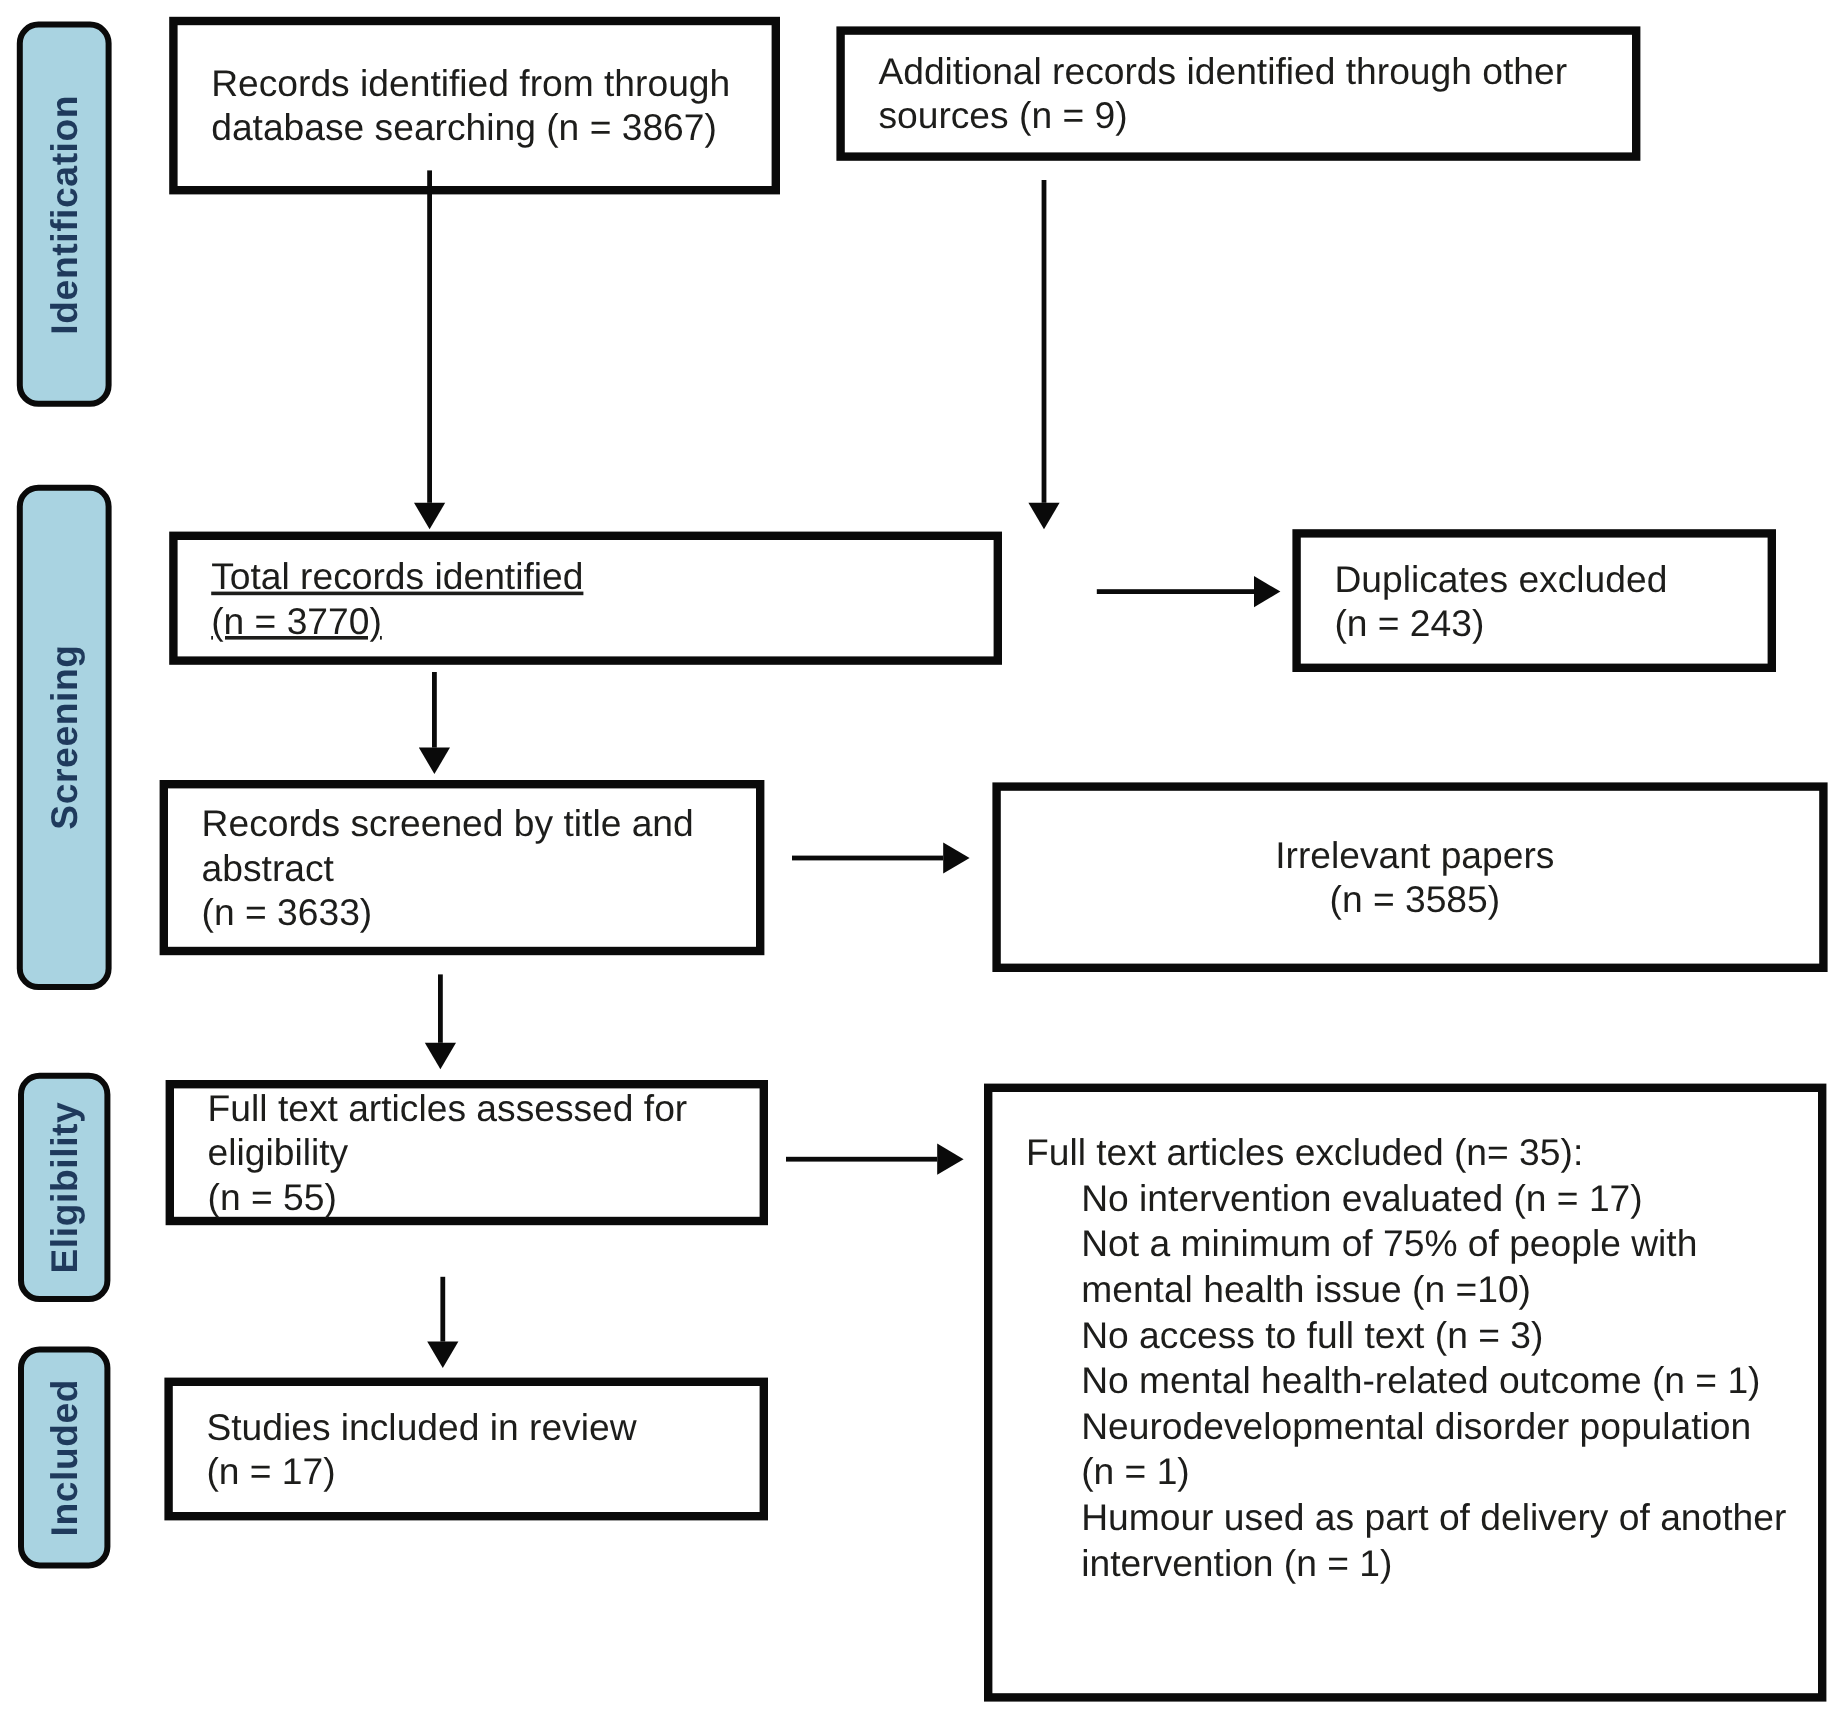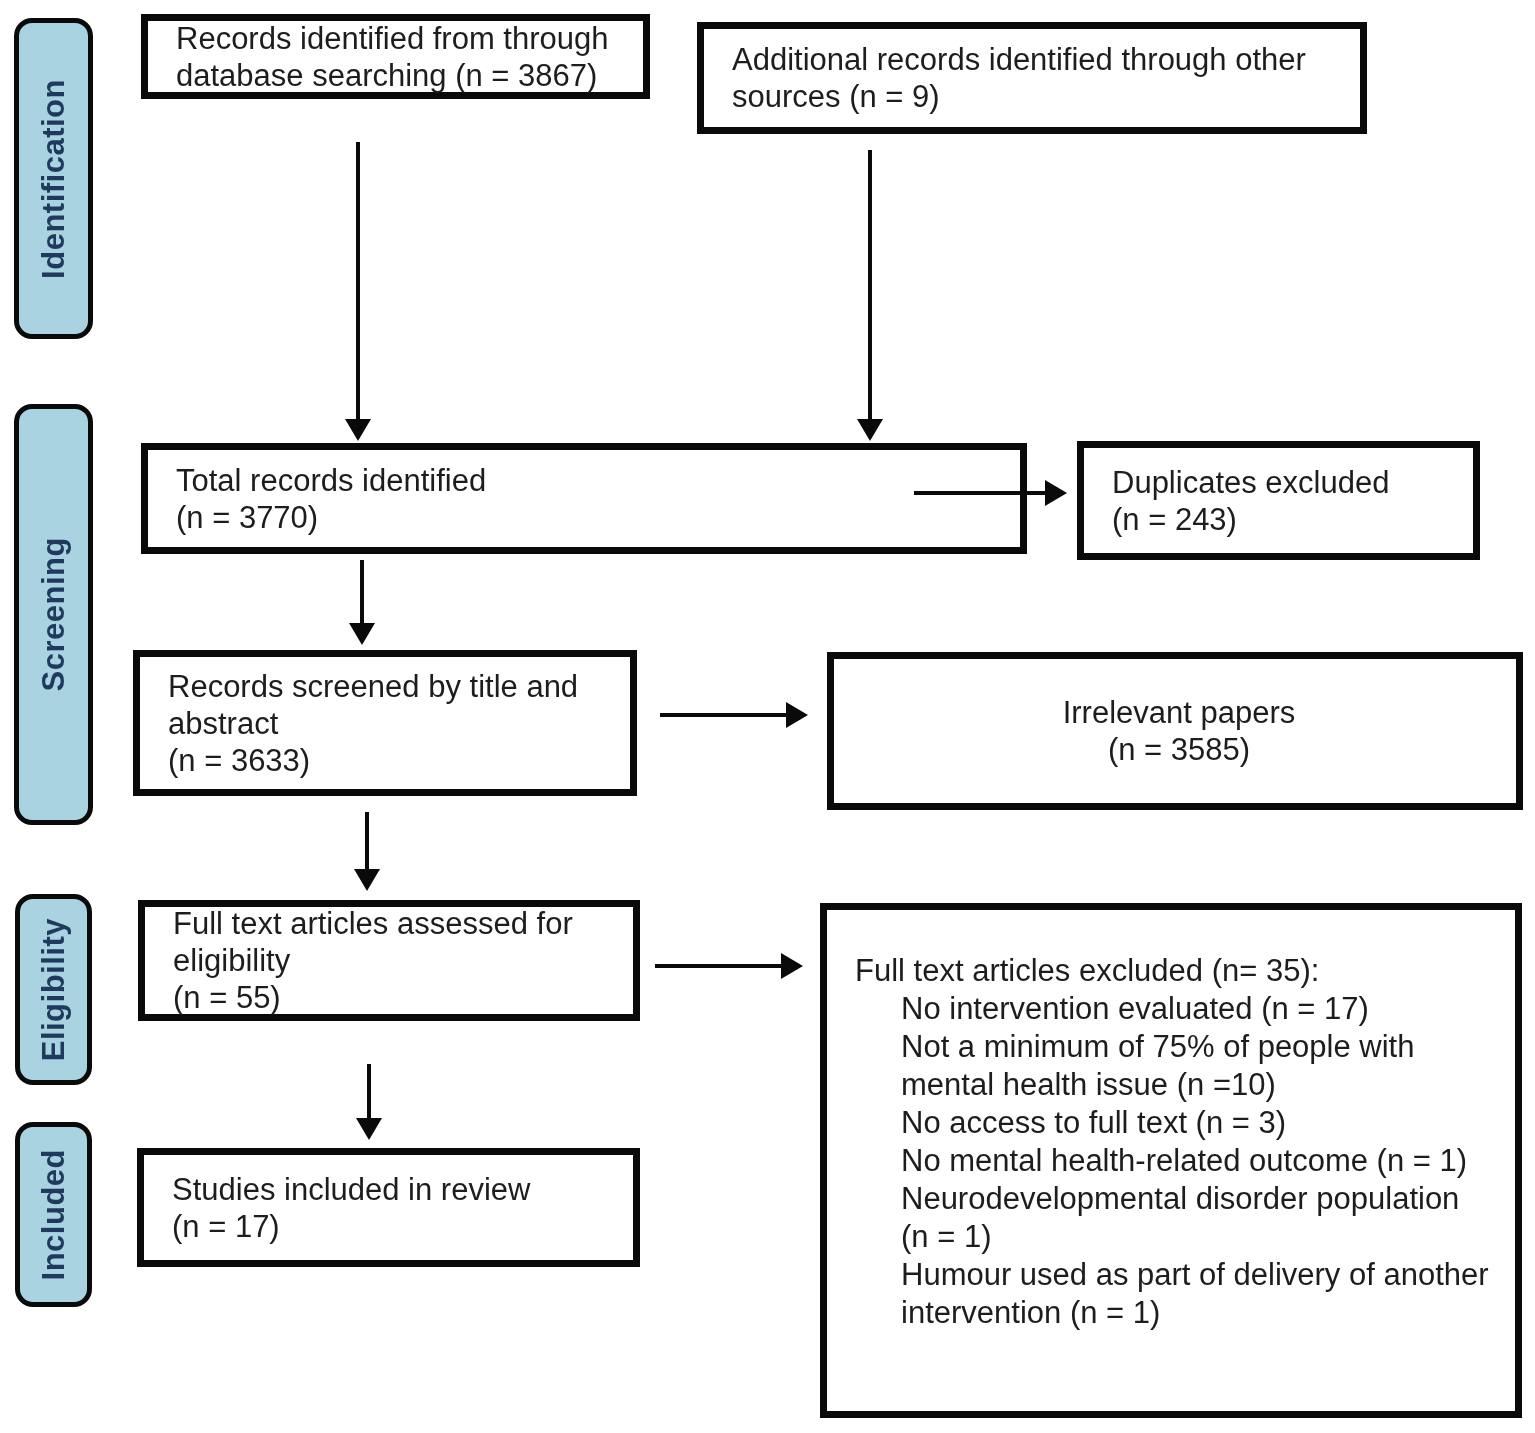--- a/index.html
+++ b/index.html
@@ -25,21 +25,21 @@
     flex-direction: column;
     justify-content: center;
     padding: 8px 20px 8px 28px;
     font-size: 31px;
     line-height: 37px;
     color: var(--text, #1d1d1b);
   }
   .node-text { white-space: pre-line; }
   .node-excluded {
     justify-content: flex-start;
-    padding-top: 42px;
+    padding-top: 32px;
     line-height: 38px;
   }
   .excluded-item { margin-left: 46px; }
   
   .stage {
     position: absolute;
     box-sizing: border-box;
     background: var(--stage-fill, #a9d3e1);
     border: 5px solid var(--ink, #0a0a0a);
     border-radius: 18px;
@@ -101,31 +101,31 @@
   <div class="stage" style="left:14px; top:404px; width:79px; height:421px;">
     <span class="stage-text">Screening</span>
   </div>
   <div class="stage" style="left:15px; top:894px; width:77px; height:191px;">
     <span class="stage-text">Eligibility</span>
   </div>
   <div class="stage" style="left:15px; top:1122px; width:77px; height:185px;">
     <span class="stage-text">Included</span>
   </div>
 
-  <div class="node" style="left:141px; top:14px; width:509px; height:85px;">
+  <div class="node" style="left:141px; top:14px; width:509px; height:148px;">
     <div class="node-text">Records identified from through
 database searching (n = 3867)</div>
   </div>
 
   <div class="node" style="left:697px; top:22px; width:670px; height:112px;">
     <div class="node-text">Additional records identified through other
 sources (n = 9)</div>
   </div>
 
-  <div class="node" style="left:141px; top:443px; width:886px; height:111px;">
+  <div class="node" style="left:141px; top:443px; width:694px; height:111px;text-decoration:underline;">
     <div class="node-text">Total records identified
 (n = 3770)</div>
   </div>
 
   <div class="node" style="left:1077px; top:441px; width:403px; height:119px;">
     <div class="node-text">Duplicates excluded
 (n = 243)</div>
   </div>
 
   <div class="node" style="left:133px; top:650px; width:504px; height:146px;">

